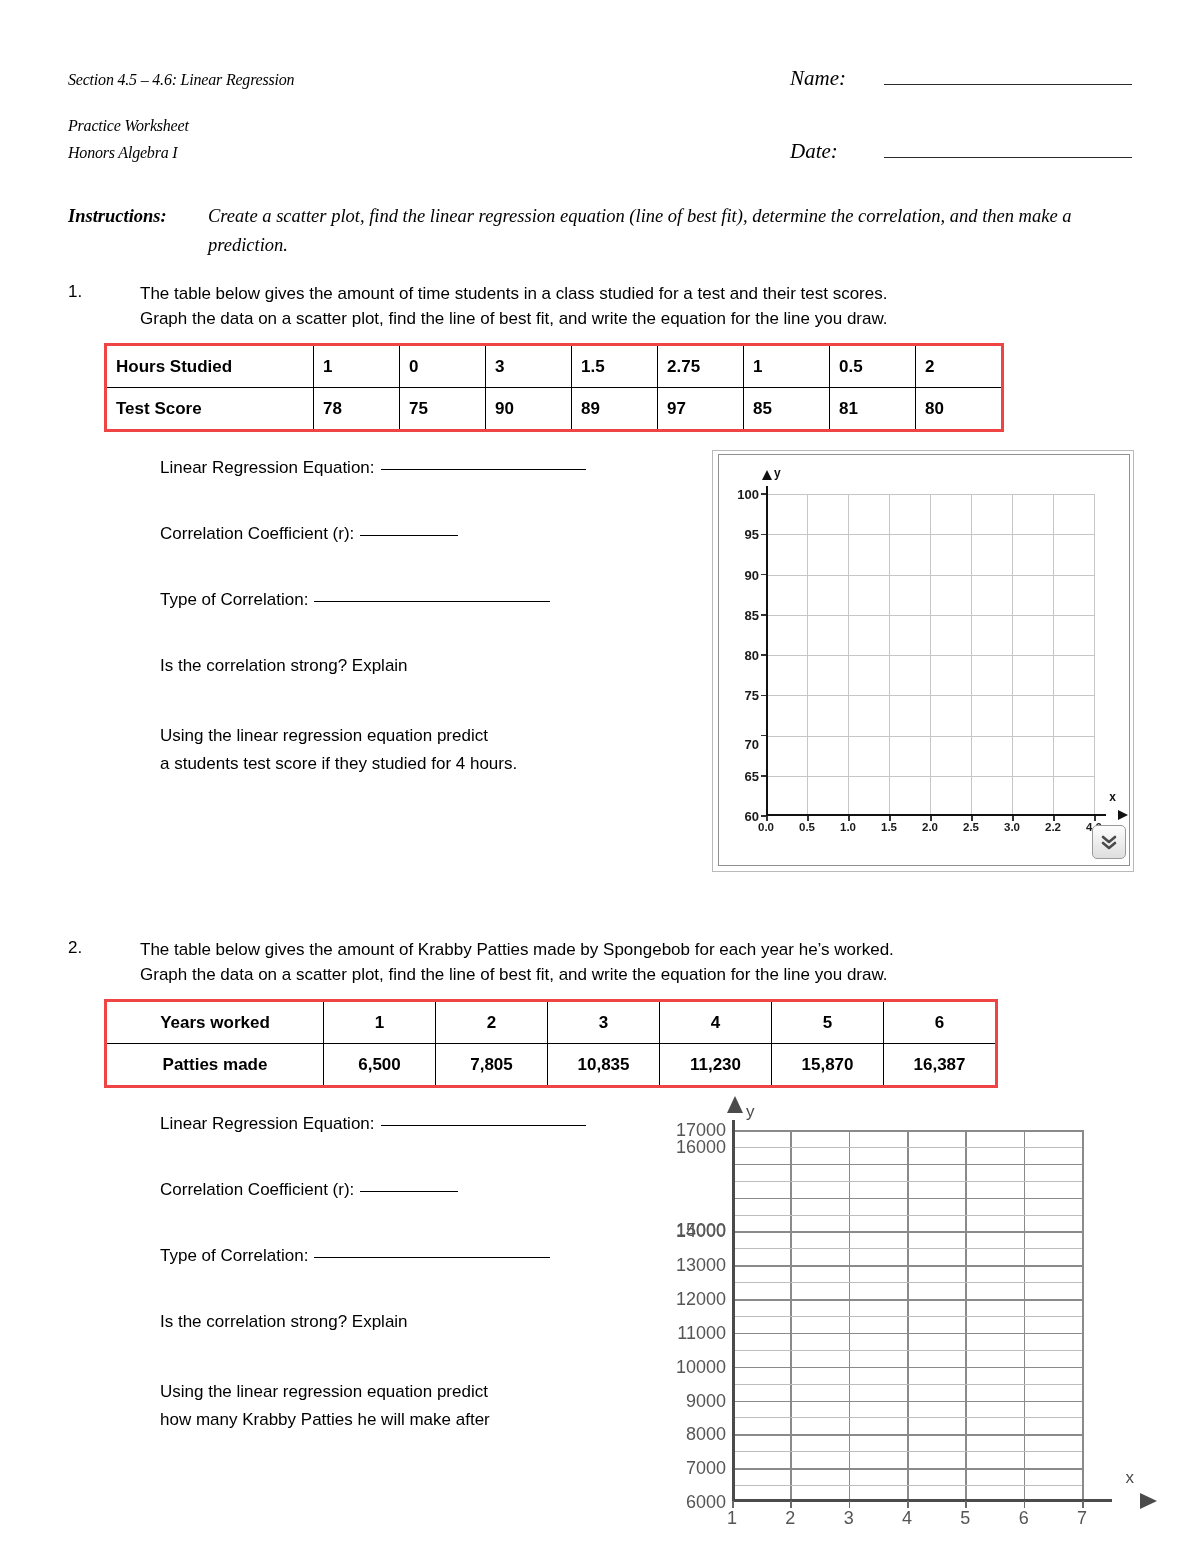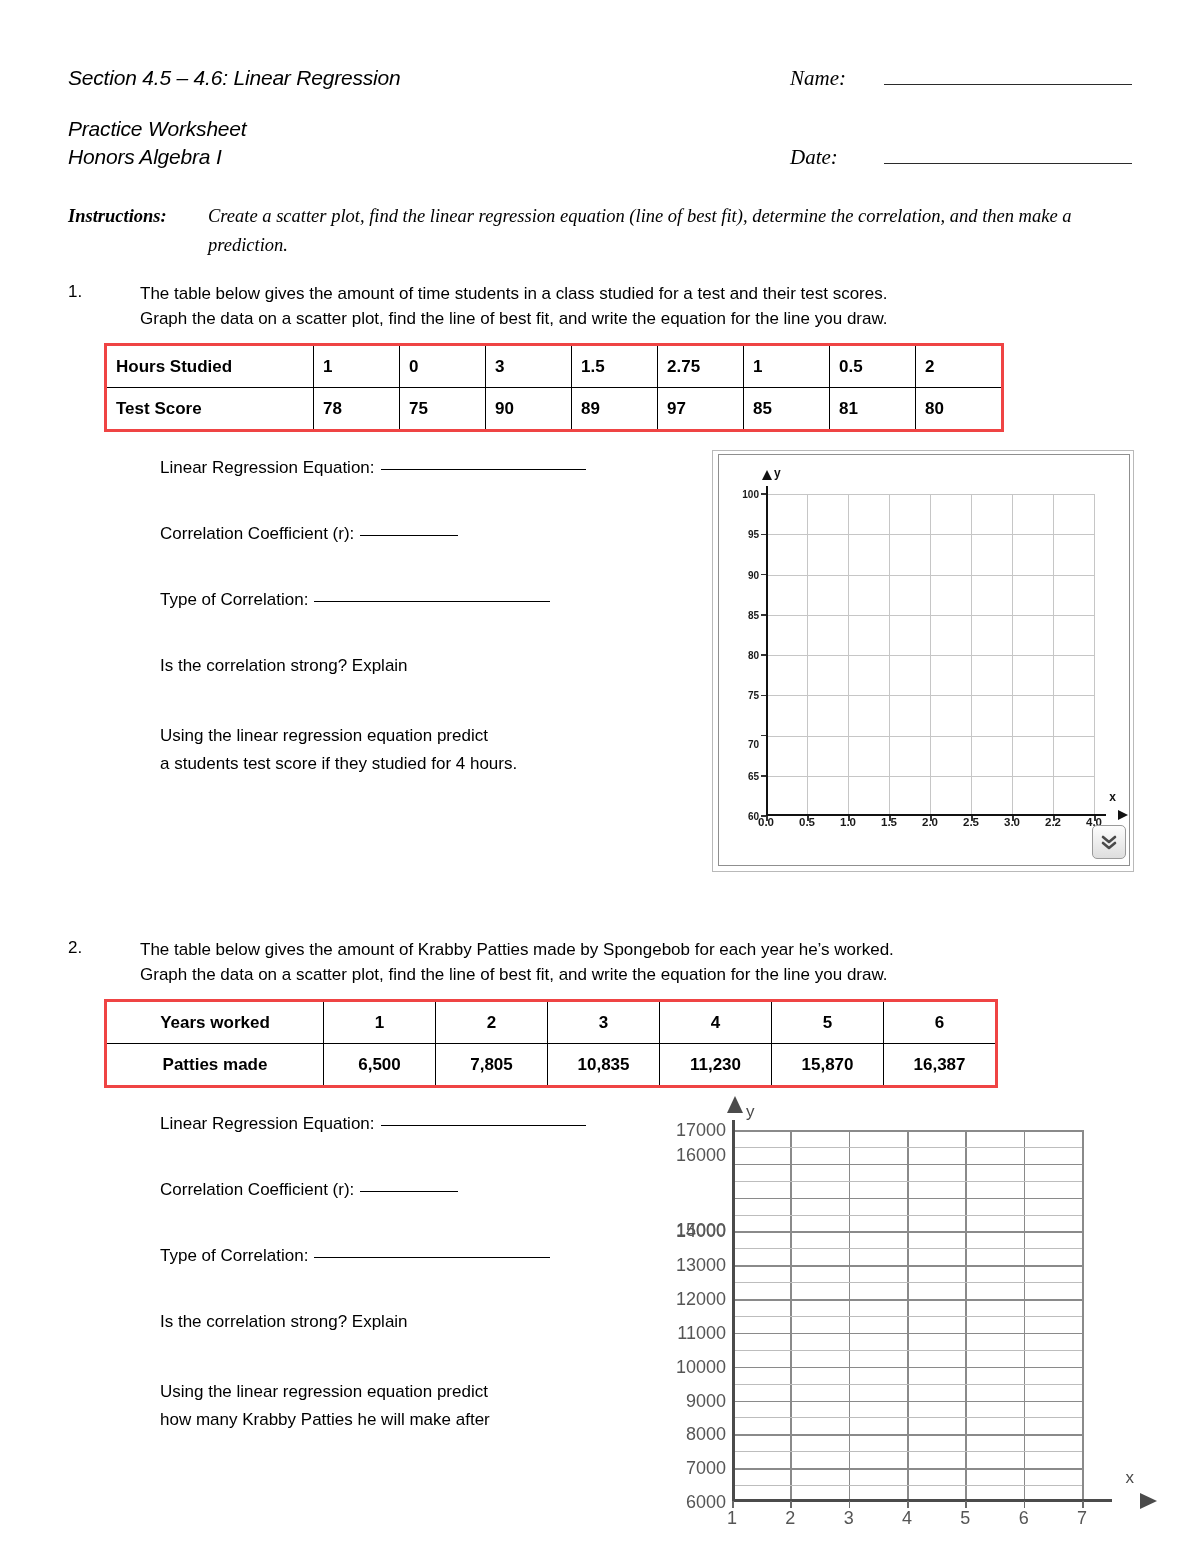--- a/index.html
+++ b/index.html
@@ -22,23 +22,23 @@
     left: 68px;
     top: 66px;
     width: 1064px;
   }
   .hdr-row {
     display: flex;
     align-items: baseline;
     justify-content: space-between;
   }
   .hdr-left {
-    font-family: Liberation Sans, sans-serif;
+    font-family: Liberation Serif, serif;
     font-style: italic;
-    font-size: 21px;
+    font-size: 16px;
     letter-spacing: -0.2px;
     white-space: nowrap;
   }
   .hdr-right {
     display: flex;
     align-items: baseline;
     white-space: nowrap;
   }
   .hdr-label {
     font-family: "Liberation Serif", serif;
@@ -225,29 +225,30 @@
     bottom: -5px;
     width: 1.5px;
     height: 5px;
     background: #333;
   }
   .g1-ylabel {
     position: absolute;
     right: 100%;
     margin-right: 7px;
     transform: translateY(-50%);
-    font-size: 10px;
+    font-size: 13px;
     font-weight: bold;
     color: #1a1a1a;
     white-space: nowrap;
     font-family: "Liberation Sans", sans-serif;
   }
   .g1-xlabel {
     position: absolute;
     top: 100%;
+    margin-top: 5px;
     transform: translateX(-50%);
     font-size: 11.5px;
     font-weight: bold;
     color: #1a1a1a;
     white-space: nowrap;
   }
   .g1-axis-name {
     position: absolute;
     font-size: 12px;
     font-weight: bold;
@@ -639,21 +640,21 @@
       <div class="g2-xlabel" style="left: 116.667px;">3</div>
       <div class="g2-xtick" style="left: 175px;"></div>
       <div class="g2-xlabel" style="left: 175px;">4</div>
       <div class="g2-xtick" style="left: 233.333px;"></div>
       <div class="g2-xlabel" style="left: 233.333px;">5</div>
       <div class="g2-xtick" style="left: 291.667px;"></div>
       <div class="g2-xlabel" style="left: 291.667px;">6</div>
       <div class="g2-xtick" style="left: 350px;"></div>
       <div class="g2-xlabel" style="left: 350px;">7</div>
       <div class="g2-ylabel" style="top: 0px;">17000</div>
-      <div class="g2-ylabel" style="top: 25px;">16000</div>
+      <div class="g2-ylabel" style="top: 17px;">16000</div>
       <div class="g2-ylabel" style="top: 67.6364px; margin-top: 32px;">15000</div>
       <div class="g2-ylabel" style="top: 101.455px;">14000</div>
       <div class="g2-ylabel" style="top: 135.273px;">13000</div>
       <div class="g2-ylabel" style="top: 169.091px;">12000</div>
       <div class="g2-ylabel" style="top: 202.909px;">11000</div>
       <div class="g2-ylabel" style="top: 236.727px;">10000</div>
       <div class="g2-ylabel" style="top: 270.545px;">9000</div>
       <div class="g2-ylabel" style="top: 304.364px;">8000</div>
       <div class="g2-ylabel" style="top: 338.182px;">7000</div>
       <div class="g2-ylabel" style="top: 372px;">6000</div>

